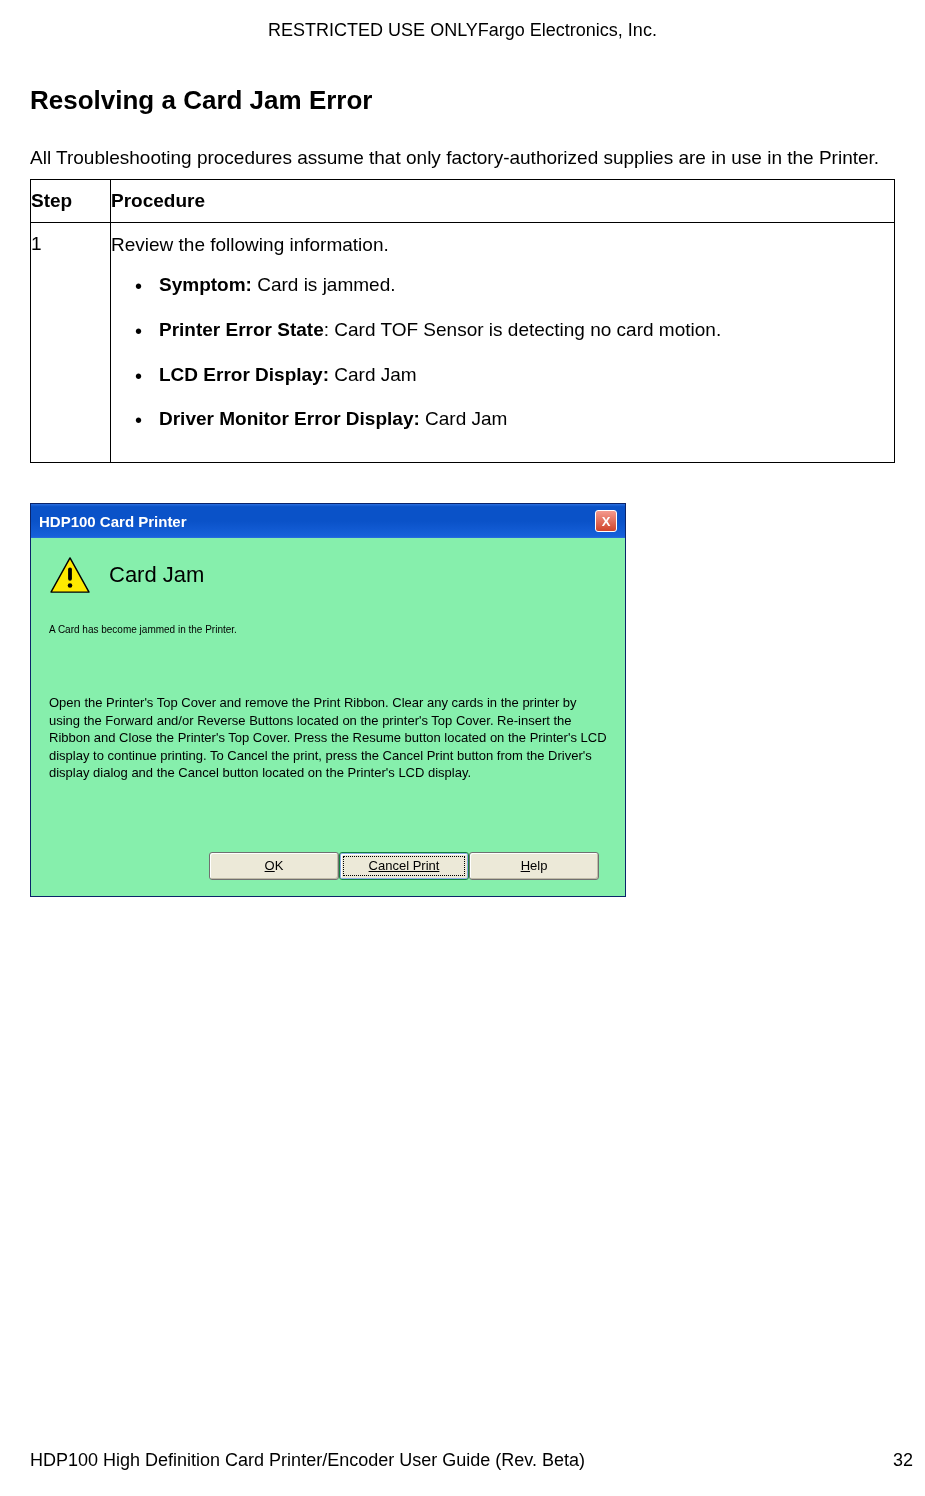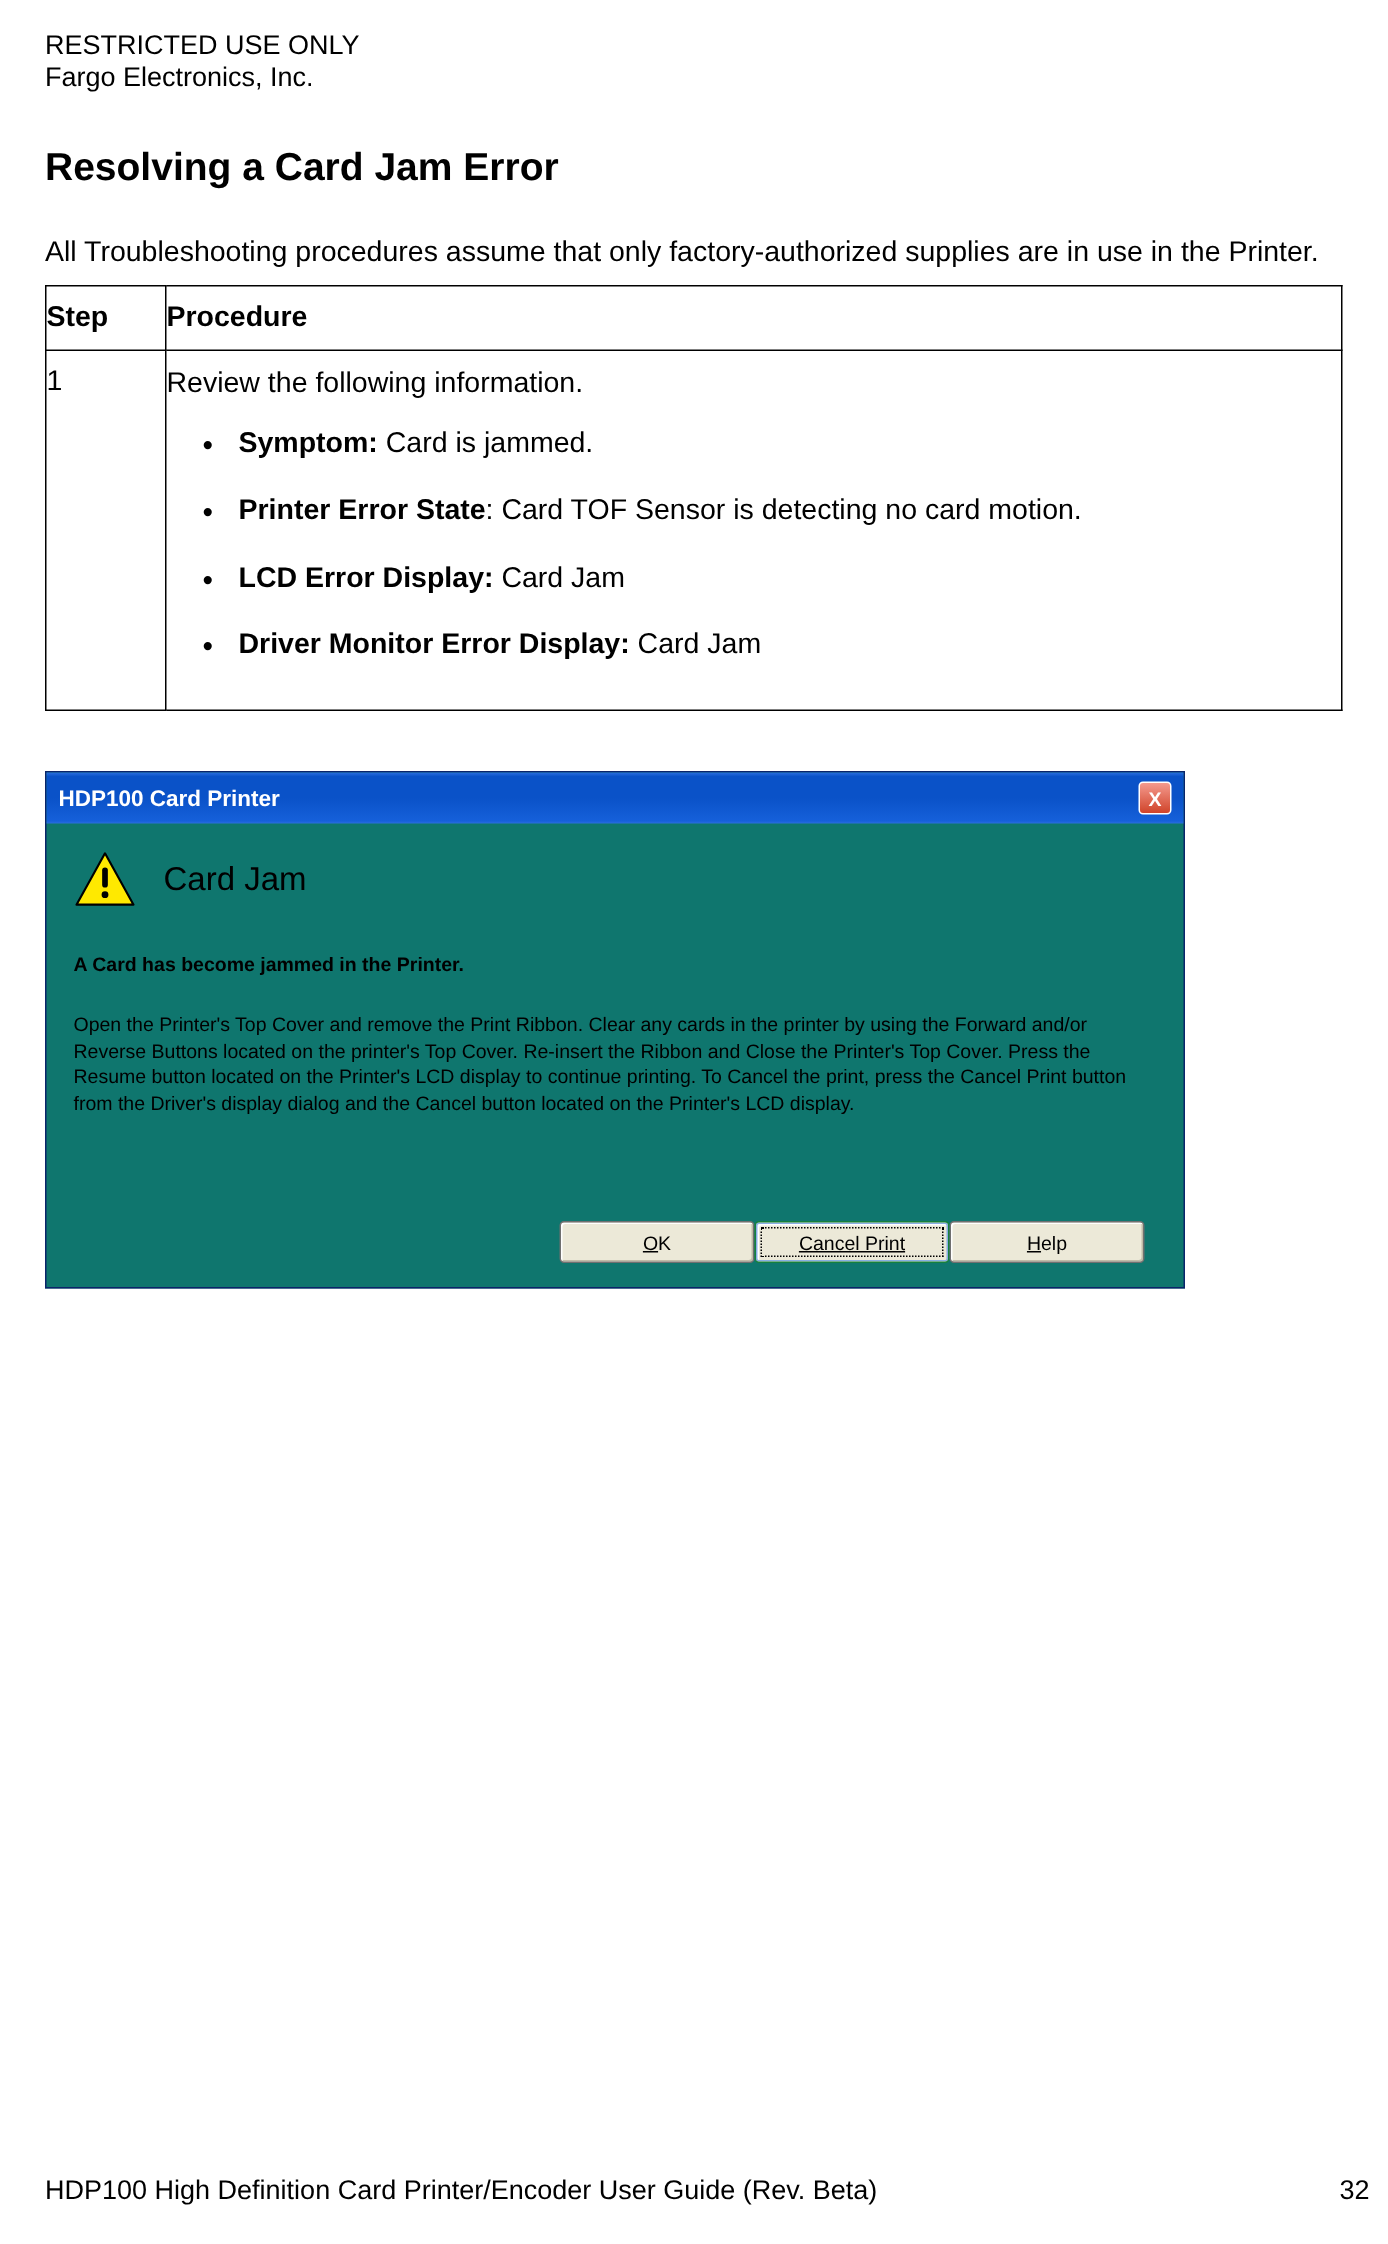--- a/index.html
+++ b/index.html
@@ -13,22 +13,21 @@
       height: 1496px;
       padding: 20px 30px 30px 30px;
       background: white;
       color: black;
       position: relative;
     }
     .top-header {
       display: flex;
       justify-content: center;
       font-size: 18px;
-      margin-bottom: 34px;
-      flex-direction: column;
+      margin-bottom: 44px;
     }
     .page-title {
       font-size: 26px;
       font-weight: bold;
       margin-bottom: 30px;
     }
     .intro-text {
       font-size: 19px;
       line-height: 1.3;
       margin-bottom: 8px;
@@ -70,25 +69,25 @@
       content: "•";
       position: absolute;
       left: 0;
       font-size: 20px;
     }
     .bold { font-weight: bold; }
 
     
     .dialog {
       margin-top: 40px;
-      width: 760px;
+      width: 596px;
       border: 1px solid #0a246a;
       font-family: Tahoma, Arial, sans-serif;
       font-size: 13px;
-      background: #0f766e;
+      background: #86efac;
     }
     .titlebar {
       background: linear-gradient(to bottom, #2a6ede 0%, #0a52c8 8%, #0a52c8 50%, #1660da 95%, #2a6ede 100%);
       color: white;
       font-weight: bold;
       padding: 6px 8px;
       font-size: 15px;
       display: flex;
       justify-content: space-between;
       align-items: center;
@@ -118,24 +117,23 @@
     }
     .warn-icon {
       width: 42px;
       height: 38px;
     }
     .err-title {
       font-size: 22px;
       color: #000;
     }
     .err-short {
-      margin-bottom: 24px;
-      font-size: 13px;
+      margin-bottom: 59px;
+      font-size: 10px;
       color: #000;
-      font-weight: bold;
     }
     .err-long {
       font-size: 13px;
       line-height: 1.35;
       color: #000;
       margin-bottom: 70px;
     }
     .btn-row {
       display: flex;
       justify-content: flex-end;

